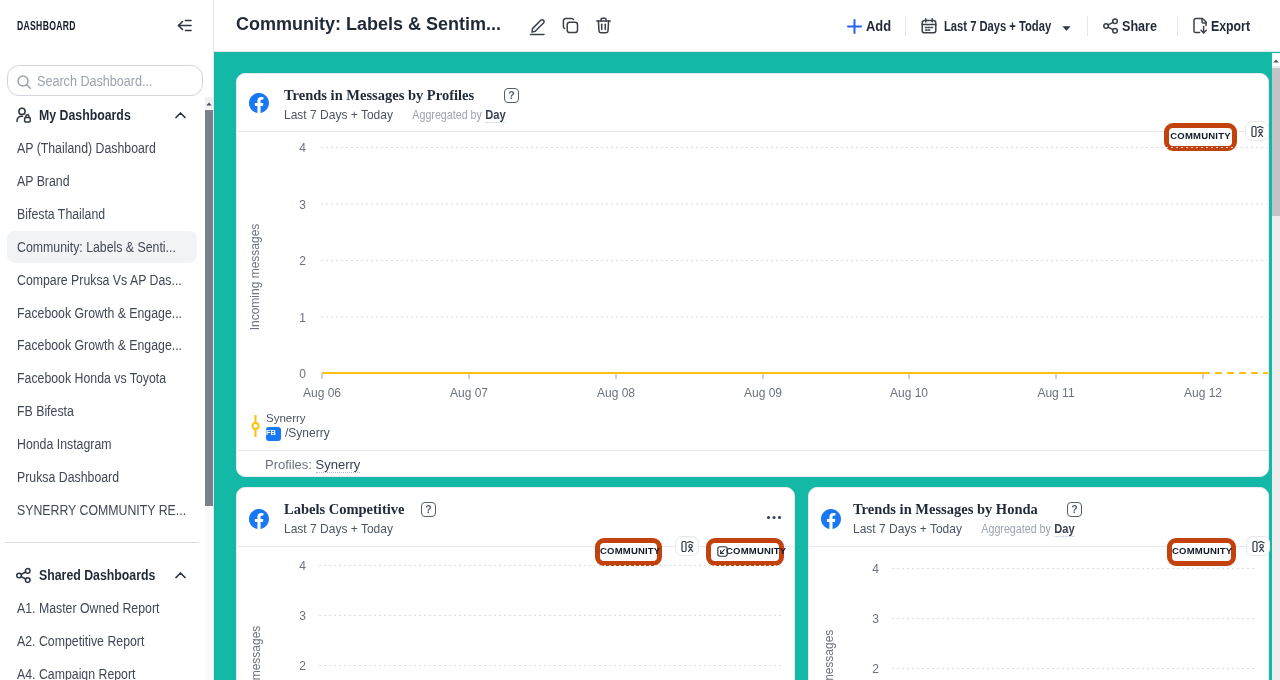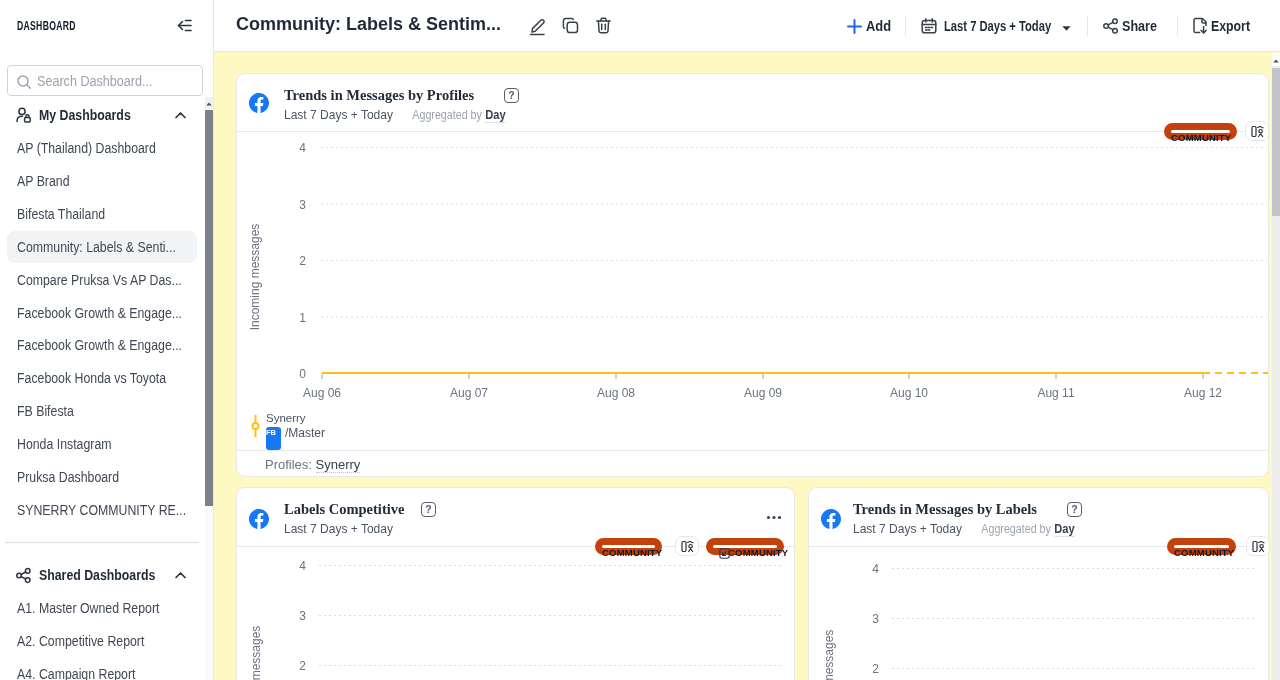--- a/index.html
+++ b/index.html
@@ -6,38 +6,38 @@
   html,body { width:1280px; height:680px; overflow:hidden; background:#fff;
     font-family:"Liberation Sans", sans-serif; }
   .abs { position:absolute; }
 
   
   #sidebar { position:absolute; left:0; top:0; width:214px; height:680px;
     background:#fff; border-right:1px solid #e5e7eb; }
   #sb-title { position:absolute; left:17px; top:19px; font-size:12px; font-weight:700;
     color:#111827; letter-spacing:.4px; transform:scaleX(.72); transform-origin:left center; }
   #search { position:absolute; left:7px; top:65px; width:196px; height:31px;
-    border:1px solid #d1d5db; border-radius:4px; background:#fff; }
+    border:1px solid #d1d5db; border-radius:12px; background:#fff; }
   #search .ph { position:absolute; left:29px; top:7px; font-size:14px; color:#9ca3af;
     transform:scaleX(.9); transform-origin:left center; }
   .navhead { position:absolute; left:39px; font-size:14px; font-weight:700; color:#1f2937;
     transform:scaleX(.88); transform-origin:left center; }
   .navitem { position:absolute; left:17px; font-size:14px; color:#404855; white-space:nowrap;
     transform:scaleX(.88); transform-origin:left center; }
   #sel-item { position:absolute; left:7px; top:231px; width:190px; height:32px;
     background:#f2f3f5; border-radius:8px; }
   .divider { position:absolute; left:5px; width:194px; height:1px; background:#d8dbe0; }
 
   
   #sb-scroll-track { position:absolute; left:205px; top:97px; width:8px; height:583px; background:#fafafa; }
   #sb-scroll-btn { position:absolute; left:205px; top:97px; width:8px; height:12px; background:#f1f1f1; }
   #sb-scroll-thumb { position:absolute; left:205px; top:110px; width:8px; height:396px; background:#7b818c; }
 
   
-  #main { position:absolute; left:214px; top:0; width:1066px; height:680px; background:#fef9c3; }
+  #main { position:absolute; left:214px; top:0; width:1066px; height:680px; background:#14b8a6; }
   #topbar { position:absolute; left:0; top:0; width:1066px; height:52px; background:#fff;
     border-bottom:1px solid #e5e7eb; }
   #page-title { position:absolute; left:22px; top:14px; font-size:18px; font-weight:700; color:#1f2937; }
 
   .hbtn-label { font-size:14px; font-weight:700; color:#1f2937; white-space:nowrap;
     transform-origin:left center; }
   .vsep { position:absolute; top:16px; width:1px; height:20px; background:#e5e7eb; }
 
   
   #main-scroll-track { position:absolute; left:1058px; top:53px; width:8px; height:627px; background:#ededee; }
@@ -52,21 +52,21 @@
 
   .fbicon { position:absolute; width:20px; height:20px; }
   .cardtitle { position:absolute; font-size:14.5px; font-weight:700; color:#1f2937; white-space:nowrap;font-family:Liberation Serif, serif; }
   .cardsub  { position:absolute; font-size:13.5px; color:#4b5563; white-space:nowrap;
     transform:scaleX(.89); transform-origin:left center; }
   .agg      { font-size:12px; color:#9ca3af; }
   .aggday   { font-size:12.5px; font-weight:700; color:#374151; border-bottom:1px dotted #b6c3d4; }
   .help { position:absolute; width:15px; height:15px; border:1.4px solid #555e6b; border-radius:4px;
     color:#555e6b; font-size:10.5px; font-weight:700; text-align:center; line-height:13px; }
   .hdrline { position:absolute; left:0; width:100%; height:1px; background:#e7e9ec; }
-  .pill { position:absolute; height:17px; border:7px solid #c2410c; border-radius:9px; background:#fff;
+  .pill { position:absolute; height:28px; border:5px solid #c2410c; border-radius:9px; background:#fff;
     font-size:9.5px; font-weight:700; color:#111827; letter-spacing:.2px; line-height:15px;
     text-align:center; }
   .iconpill { position:absolute; width:24px; height:20px; border:1px solid #e5e7eb; border-radius:7px;
     background:#fff; }
 </style>
 </head>
 <body>
 
 <div id="sidebar">
   <div id="sb-title">DASHBOARD</div>
@@ -255,23 +255,23 @@
         <text x="966" y="265">Aug 12</text>
       </g>
       <text x="21.5" y="145" fill="#6b7280" font-size="12" text-anchor="middle" transform="rotate(-90 21.5 145)">Incoming messages</text>
     </svg>
 
     <svg class="abs" style="left:12px; top:340px;" width="16" height="24" viewBox="0 0 16 24">
       <line x1="6.5" y1="1" x2="6.5" y2="23" stroke="#fdc013" stroke-width="2"></line>
       <circle cx="6.5" cy="12" r="3" fill="#fff" stroke="#fdc013" stroke-width="2"></circle>
     </svg>
     <div class="abs" style="left:29px; top:338px; font-size:11.5px; color:#4b5563;">Synerry</div>
-    <div class="abs" style="left:29px; top:353px; width:15px; height:23px; background:#1877f2;
+    <div class="abs" style="left:29px; top:353px; width:15px; height:14px; background:#1877f2;
       border-radius:3px; color:#fff; font-size:7.5px; font-weight:700; text-align:left; line-height:11.5px;">FB</div>
-    <div class="abs" style="left:48px; top:352px; font-size:12px; color:#4b5563;">/Master</div>
+    <div class="abs" style="left:48px; top:352px; font-size:12px; color:#4b5563;">/Synerry</div>
     <div class="hdrline" style="top:376px;"></div>
     <div class="abs" style="left:28px; top:383px; font-size:13px; color:#6b7280;">Profiles:
       <span style="color:#374151; border-bottom:1px dotted #b6c3d4;">Synerry</span></div>
   </div>
 
   <div class="card" id="card2">
     <svg class="fbicon" style="left:12px; top:21px;" viewBox="0 0 24 24">
       <path fill="#1877f2" d="M24 12.073c0-6.627-5.373-12-12-12s-12 5.373-12 12c0 5.99 4.388 10.954 10.125 11.854v-8.385H7.078v-3.47h3.047V9.43c0-3.007 1.792-4.669 4.533-4.669 1.312 0 2.686.235 2.686.235v2.953H15.83c-1.491 0-1.956.925-1.956 1.874v2.25h3.328l-.532 3.47h-2.796v8.385C19.612 23.027 24 18.062 24 12.073z"></path>
     </svg>
     <div class="cardtitle" style="left:47px; top:13px;">Labels Competitive</div>
@@ -311,21 +311,21 @@
         <text x="69" y="123">2</text>
       </g>
       <text x="22.5" y="132" fill="#6b7280" font-size="12" text-anchor="middle" transform="rotate(-90 22.5 132)">Incoming messages</text>
     </svg>
   </div>
 
   <div class="card" id="card3">
     <svg class="fbicon" style="left:12px; top:21px;" viewBox="0 0 24 24">
       <path fill="#1877f2" d="M24 12.073c0-6.627-5.373-12-12-12s-12 5.373-12 12c0 5.99 4.388 10.954 10.125 11.854v-8.385H7.078v-3.47h3.047V9.43c0-3.007 1.792-4.669 4.533-4.669 1.312 0 2.686.235 2.686.235v2.953H15.83c-1.491 0-1.956.925-1.956 1.874v2.25h3.328l-.532 3.47h-2.796v8.385C19.612 23.027 24 18.062 24 12.073z"></path>
     </svg>
-    <div class="cardtitle" style="left:44px; top:13px;">Trends in Messages by Labels</div>
+    <div class="cardtitle" style="left:44px; top:13px;">Trends in Messages by Honda</div>
     <div class="help" style="left:258px; top:14px;">?</div>
     <div class="cardsub" style="left:44px; top:33px;">Last 7 Days + Today
       <span class="agg" style="margin-left:18px;">Aggregated by</span> <span class="aggday">Day</span></div>
     <div class="hdrline" style="top:58px;"></div>
     <div class="pill" style="left:358px; top:50px; width:69px;">COMMUNITY</div>
     <div class="iconpill" style="left:437px; top:48px;">
       <svg style="position:absolute;left:5px;top:3px;" width="13" height="13" viewBox="0 0 13 13" fill="none" stroke="#2b3440" stroke-width="1.2" stroke-linecap="round" stroke-linejoin="round">
         <rect x="1" y="1.5" width="4" height="10" rx="1.2"></rect>
         <path d="M6.5 2.5 L9 1.5 L12 2.8"></path>
         <circle cx="9.6" cy="6.2" r="1.7"></circle>

